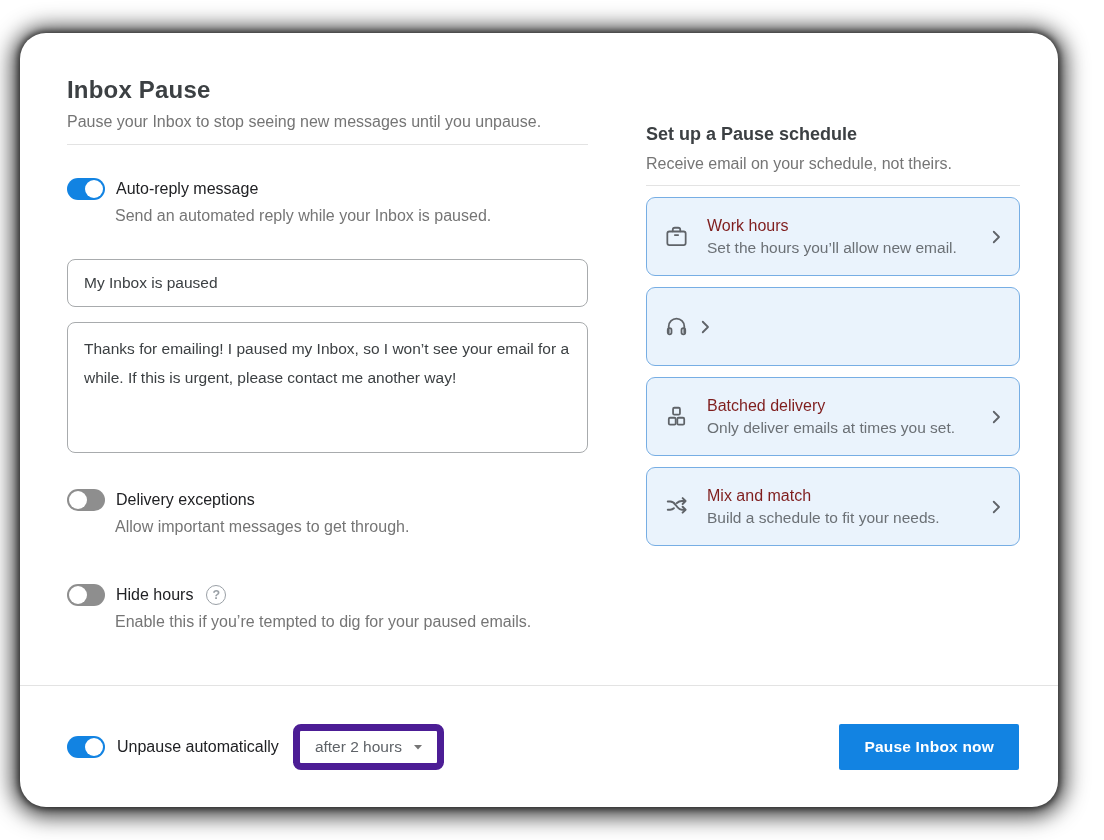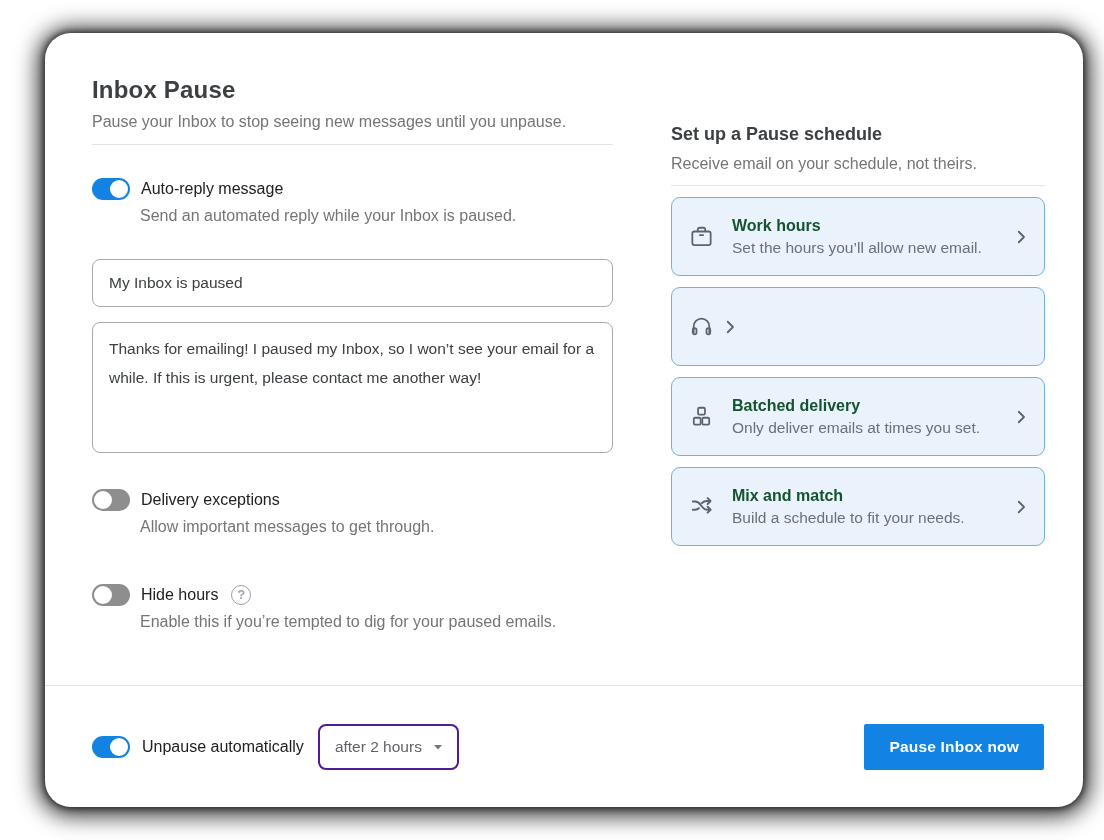--- a/index.html
+++ b/index.html
@@ -2,21 +2,21 @@
 <html><head>
 <meta charset="utf-8">
 <style>
   * { margin: 0; padding: 0; box-sizing: border-box; }
   html, body { width: 1104px; height: 840px; background: #ffffff; }
   body { font-family: "Liberation Sans", "DejaVu Sans", sans-serif; color: #3c4043; }
 
   .stage { position: relative; width: 1104px; height: 840px; background: #ffffff; }
 
   .card {
-    position: absolute; left: 45px; top: 33px; width: 1038px; height: 774px;
+    position: absolute; left: 20px; top: 33px; width: 1038px; height: 774px;
     background: #ffffff; border-radius: 26px;
     box-shadow: 0 2px 22px 7px rgba(0,0,0,0.78), 0 0 6px 2px rgba(0,0,0,0.55);
     display: flex; flex-direction: column; overflow: hidden;
   }
 
   .main { flex: 1 1 auto; display: flex; padding: 43px 38px 0 47px; }
   .col-left { width: 521px; }
   .col-spacer { flex: 1 1 auto; }
   .col-right { width: 374px; margin-top: 43px; }
 
@@ -70,33 +70,33 @@
   .col-right .divider { margin-top: 12px; }
 
   .sched-card {
     display: flex; align-items: center; margin-top: 11px; height: 79px;
     background: #eaf3fc; border: 1px solid #77aee4; border-radius: 9px;
     padding: 0 14px 0 17px; cursor: pointer;
   }
   .sched-card:first-of-type { margin-top: 15px; }
   .sched-icon { flex: 0 0 auto; width: 26px; height: 26px; display: flex; align-items: center; }
   .sched-text { flex: 1 1 auto; margin-left: 17px; min-width: 0; }
-  .sched-title { font-size: 16px; font-weight: 700; color: #14532d; }
+  .sched-title { font-size: 16px; font-weight: 400; color: #7f1d1d; }
   .sched-desc { margin-top: 4px; font-size: 15.5px; color: #6b7075; }
   .sched-chevron { flex: 0 0 auto; margin-left: 6px; display: flex; align-items: center; }
 
   
   .footer {
     flex: 0 0 auto; border-top: 1px solid #e3e3e3;
     display: flex; align-items: center; padding: 0 39px 0 47px; height: 122px;
   }
   .footer-label { font-size: 16px; font-weight: 500; color: #202124; margin-left: 12px; }
   .duration-select {
     display: flex; align-items: center; margin-left: 14px; height: 46px;
-    border: 2px solid #4c1d95; border-radius: 8px; padding: 0 13px 0 15px;
+    border: 7px solid #4c1d95; border-radius: 8px; padding: 0 13px 0 15px;
     background: #fff; cursor: pointer;
   }
   .duration-value { font-size: 15.5px; color: #5f6368; }
   .caret { margin-left: 10px; display: flex; align-items: center; }
   .footer-spacer { flex: 1 1 auto; }
   .primary-btn {
     height: 46px; padding: 0 25px; border: none; border-radius: 2px;
     background: #1283e2; color: #ffffff; font-family: "Liberation Sans", "DejaVu Sans", sans-serif;
     font-size: 15.5px; font-weight: 700; cursor: pointer; letter-spacing: .2px;
   }

